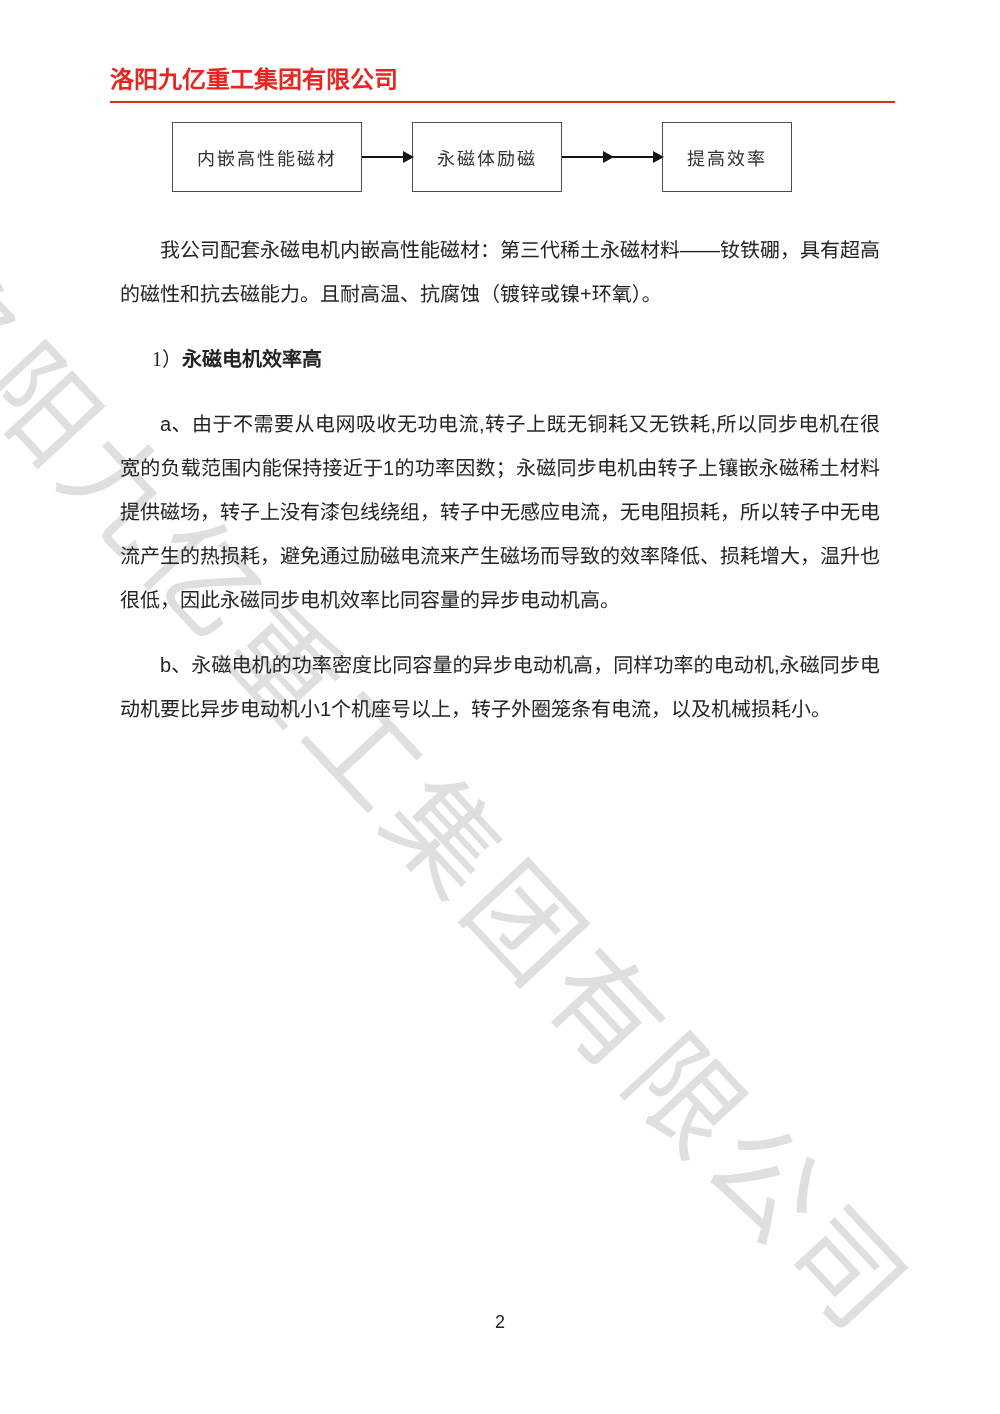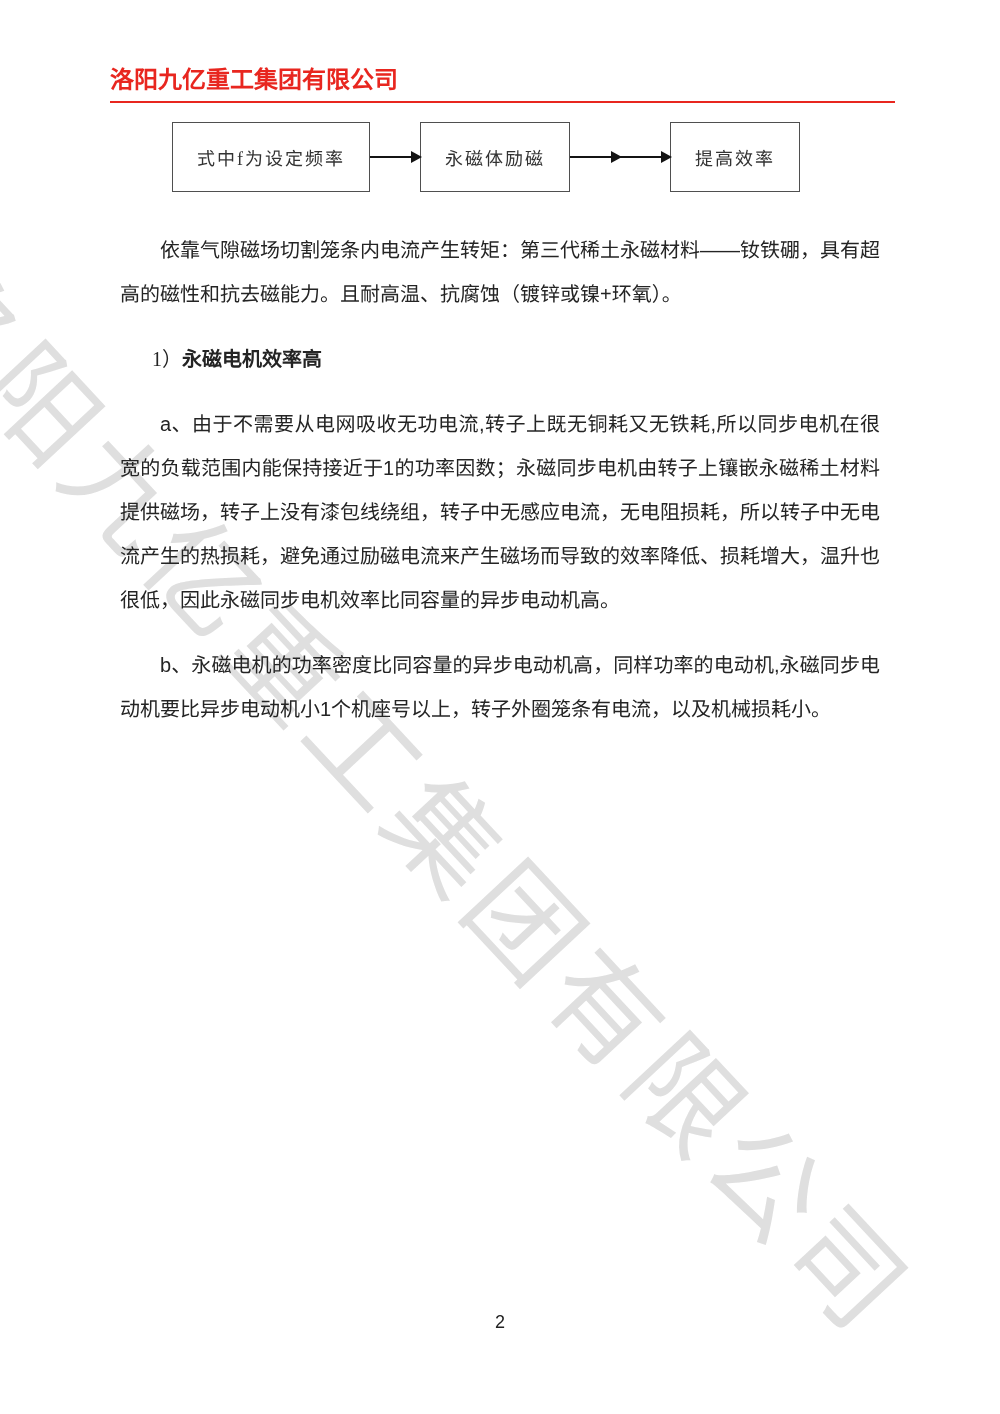--- a/index.html
+++ b/index.html
@@ -135,30 +135,30 @@
 
 <div class="page">
 
   <div class="watermark">洛阳九亿重工集团有限公司</div>
 
   <div class="header">
     <span class="company">洛阳九亿重工集团有限公司</span>
   </div>
 
   <div class="flowchart">
-    <div class="flow-box">式中f为设定频率</div>
+    <div class="flow-box">内嵌高性能磁材</div>
     <div class="flow-arrow"></div>
     <div class="flow-box">永磁体励磁</div>
     <div class="flow-arrow"></div>
     <div class="flow-arrow"></div>
     <div class="flow-box">提高效率</div>
   </div>
 
   <div class="content">
-    <p>依靠气隙磁场切割笼条内电流产生转矩：第三代稀土永磁材料——钕铁硼，具有超高的磁性和抗去磁能力。且耐高温、抗腐蚀（镀锌或镍+环氧）。</p>
+    <p>我公司配套永磁电机内嵌高性能磁材：第三代稀土永磁材料——钕铁硼，具有超高的磁性和抗去磁能力。且耐高温、抗腐蚀（镀锌或镍+环氧）。</p>
     <p class="heading">
       <span class="heading-num">1）</span><span class="heading-title">永磁电机效率高</span>
     </p>
     <p>a、由于不需要从电网吸收无功电流,转子上既无铜耗又无铁耗,所以同步电机在很宽的负载范围内能保持接近于1的功率因数；永磁同步电机由转子上镶嵌永磁稀土材料提供磁场，转子上没有漆包线绕组，转子中无感应电流，无电阻损耗，所以转子中无电流产生的热损耗，避免通过励磁电流来产生磁场而导致的效率降低、损耗增大，温升也很低，因此永磁同步电机效率比同容量的异步电动机高。</p>
     <p>b、永磁电机的功率密度比同容量的异步电动机高，同样功率的电动机,永磁同步电动机要比异步电动机小1个机座号以上，转子外圈笼条有电流，以及机械损耗小。</p>
   </div>
 
   <div class="footer">2</div>
 
 </div>

